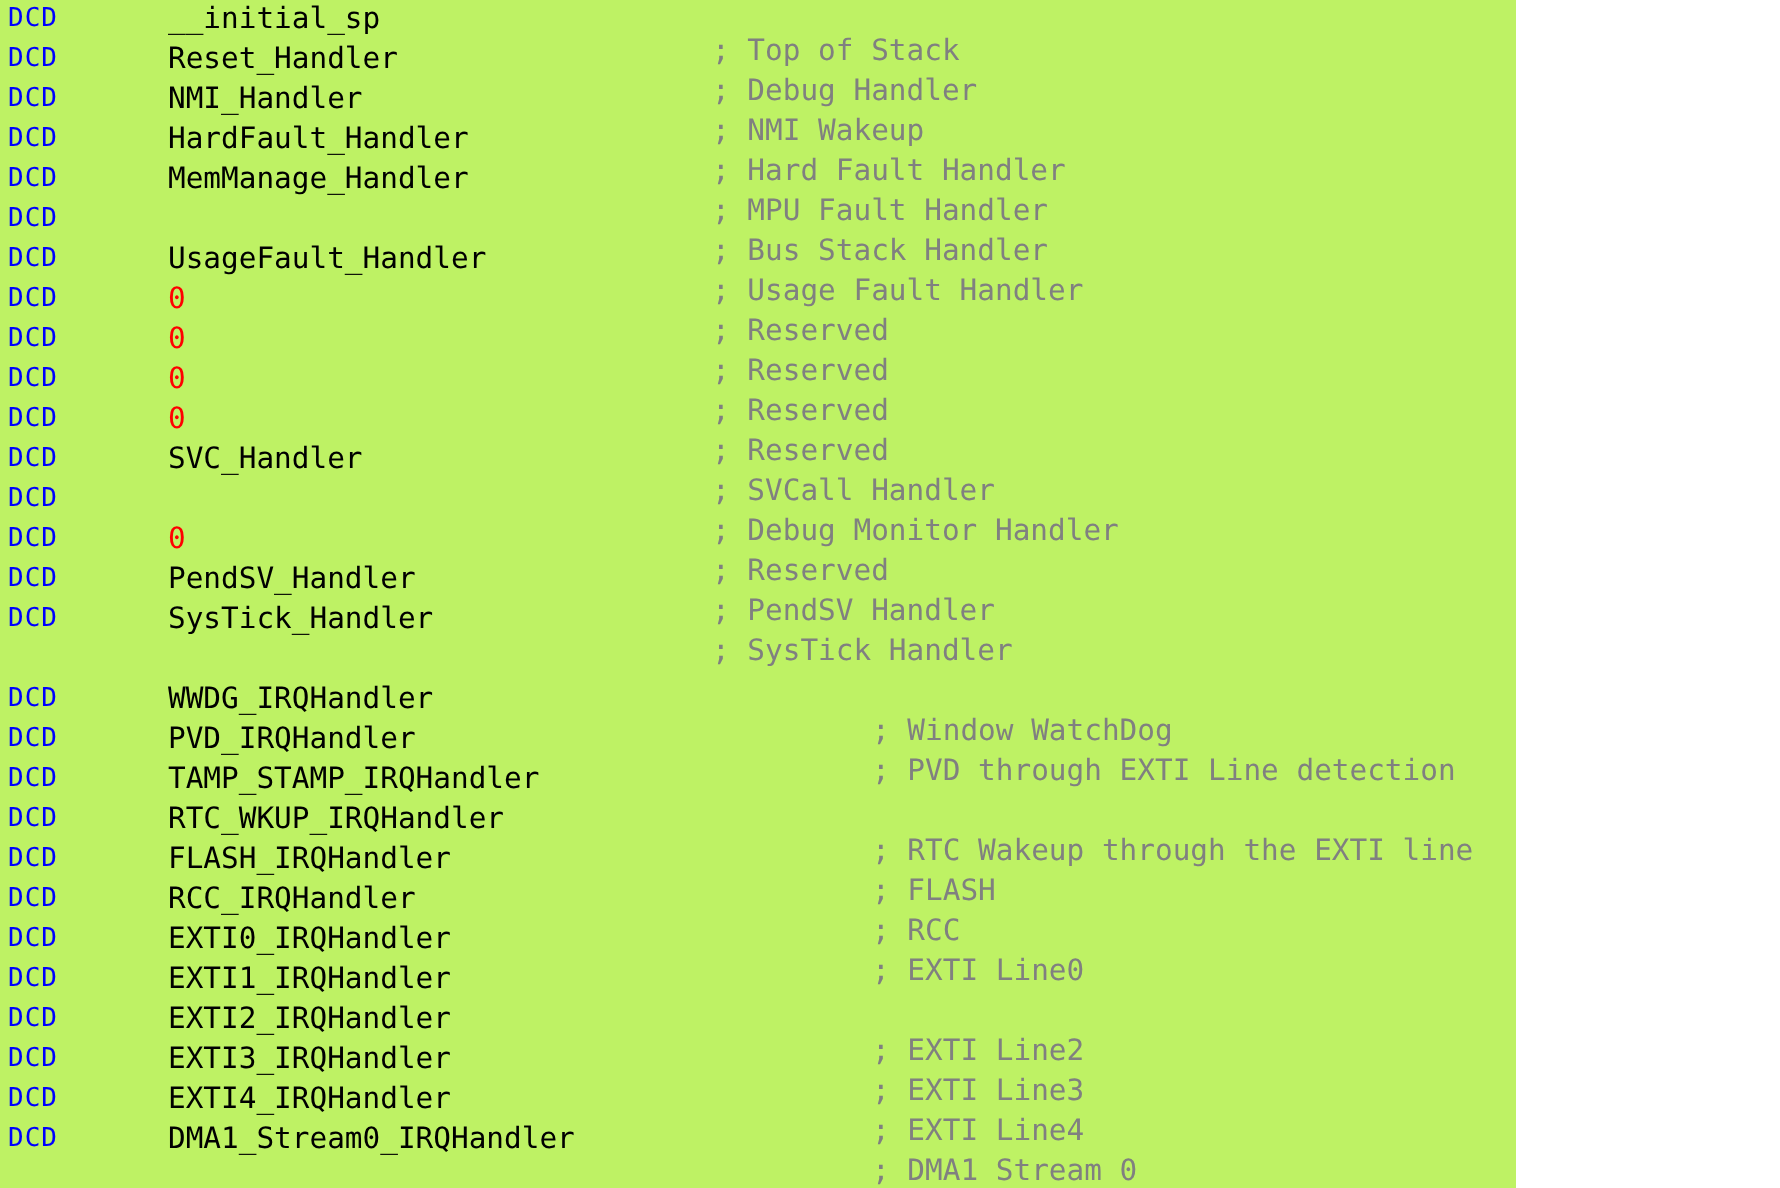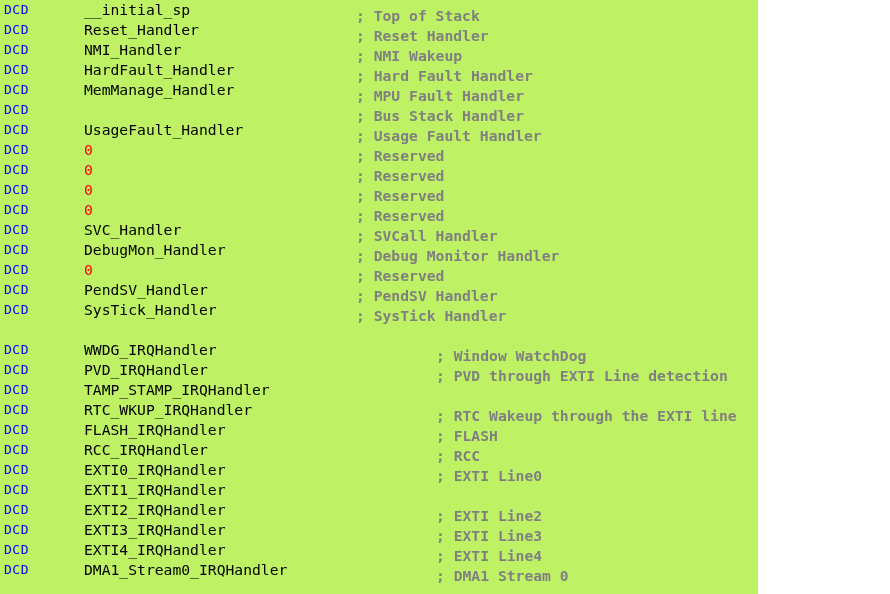--- a/index.html
+++ b/index.html
@@ -47,46 +47,45 @@
     left: 84px;
     top: 0;
     color: #000000;
     line-height: 20px;
   }
   .operand.num {
     color: #ff0000;
   }
   .cmt {
     position: absolute;
-    top: 6px;
+    top: 16px;
     color: #808080;
     line-height: 20px;
-    font-weight: bold;
   }
   .cmt.col-a { left: 356px; }
   .cmt.col-b { left: 436px; }
   .cmt.col-zero { left: 4px; }
 </style>
 </head>
 <body>
 
 <div id="code-view">
     <div class="code-line"><span class="kw">DCD</span><span class="operand">__initial_sp</span><span class="cmt col-a">; Top of Stack</span></div>
-    <div class="code-line"><span class="kw">DCD</span><span class="operand">Reset_Handler</span><span class="cmt col-a">; Reset Handler</span></div>
+    <div class="code-line"><span class="kw">DCD</span><span class="operand">Reset_Handler</span><span class="cmt col-a">; Debug Handler</span></div>
     <div class="code-line"><span class="kw">DCD</span><span class="operand">NMI_Handler</span><span class="cmt col-a">; NMI Wakeup</span></div>
     <div class="code-line"><span class="kw">DCD</span><span class="operand">HardFault_Handler</span><span class="cmt col-a">; Hard Fault Handler</span></div>
     <div class="code-line"><span class="kw">DCD</span><span class="operand">MemManage_Handler</span><span class="cmt col-a">; MPU Fault Handler</span></div>
     <div class="code-line"><span class="kw">DCD</span><span class="cmt col-a">; Bus Stack Handler</span></div>
     <div class="code-line"><span class="kw">DCD</span><span class="operand">UsageFault_Handler</span><span class="cmt col-a">; Usage Fault Handler</span></div>
     <div class="code-line"><span class="kw">DCD</span><span class="operand num">0</span><span class="cmt col-a">; Reserved</span></div>
     <div class="code-line"><span class="kw">DCD</span><span class="operand num">0</span><span class="cmt col-a">; Reserved</span></div>
     <div class="code-line"><span class="kw">DCD</span><span class="operand num">0</span><span class="cmt col-a">; Reserved</span></div>
     <div class="code-line"><span class="kw">DCD</span><span class="operand num">0</span><span class="cmt col-a">; Reserved</span></div>
     <div class="code-line"><span class="kw">DCD</span><span class="operand">SVC_Handler</span><span class="cmt col-a">; SVCall Handler</span></div>
-    <div class="code-line"><span class="kw">DCD</span><span class="operand">DebugMon_Handler</span><span class="cmt col-a">; Debug Monitor Handler</span></div>
+    <div class="code-line"><span class="kw">DCD</span><span class="cmt col-a">; Debug Monitor Handler</span></div>
     <div class="code-line"><span class="kw">DCD</span><span class="operand num">0</span><span class="cmt col-a">; Reserved</span></div>
     <div class="code-line"><span class="kw">DCD</span><span class="operand">PendSV_Handler</span><span class="cmt col-a">; PendSV Handler</span></div>
     <div class="code-line"><span class="kw">DCD</span><span class="operand">SysTick_Handler</span><span class="cmt col-a">; SysTick Handler</span></div>
     <div class="blank-line"></div>
     <div class="code-line"><span class="kw">DCD</span><span class="operand">WWDG_IRQHandler</span><span class="cmt col-b">; Window WatchDog</span></div>
     <div class="code-line"><span class="kw">DCD</span><span class="operand">PVD_IRQHandler</span><span class="cmt col-b">; PVD through EXTI Line detection</span></div>
     <div class="code-line"><span class="kw">DCD</span><span class="operand">TAMP_STAMP_IRQHandler</span></div>
     <div class="code-line"><span class="kw">DCD</span><span class="operand">RTC_WKUP_IRQHandler</span><span class="cmt col-b">; RTC Wakeup through the EXTI line</span></div>
     <div class="code-line"><span class="kw">DCD</span><span class="operand">FLASH_IRQHandler</span><span class="cmt col-b">; FLASH</span></div>
     <div class="code-line"><span class="kw">DCD</span><span class="operand">RCC_IRQHandler</span><span class="cmt col-b">; RCC</span></div>

